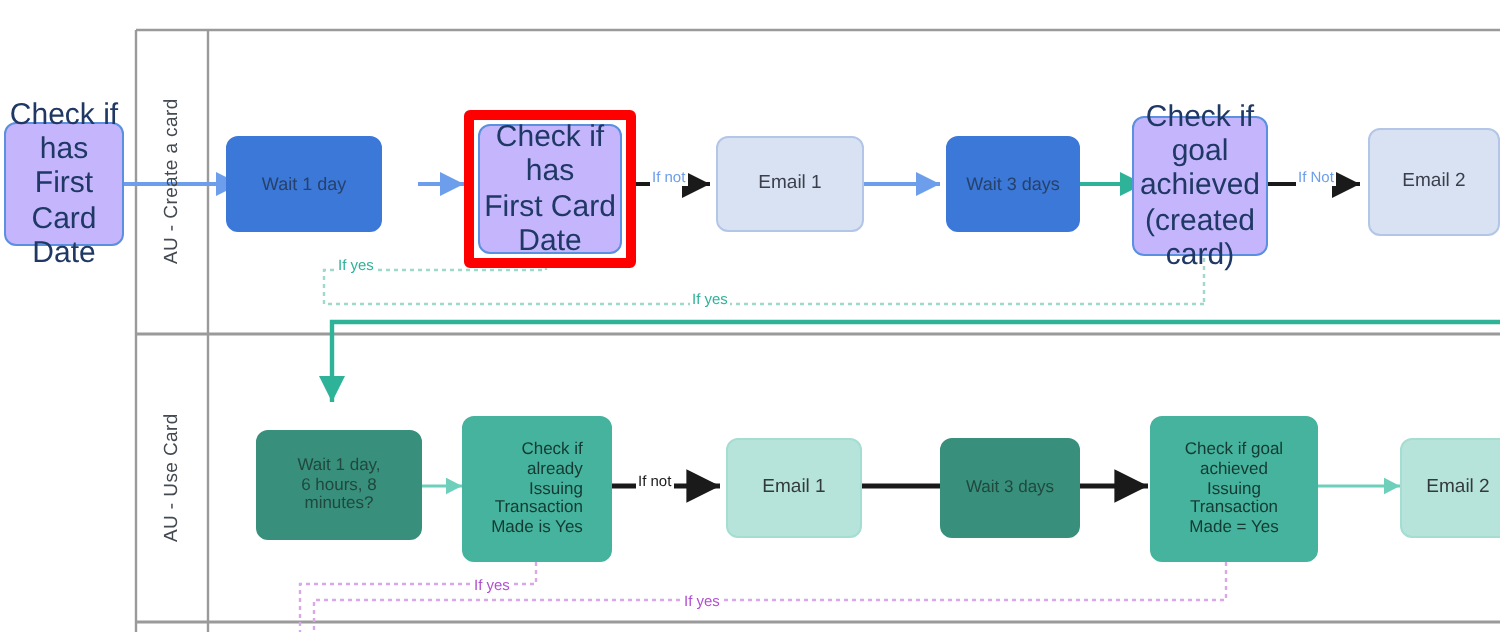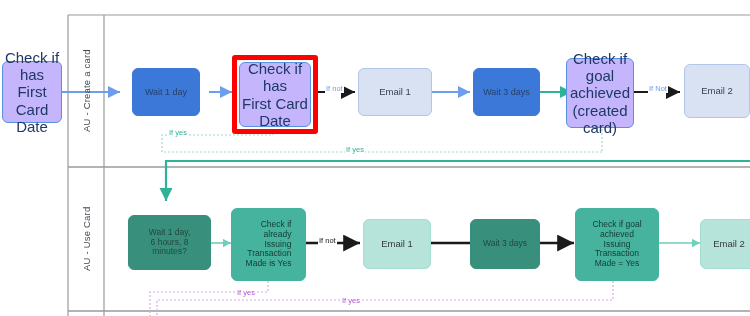--- a/index.html
+++ b/index.html
@@ -169,21 +169,21 @@
 
   <div class="lane-label" style="left:68px; top:15px; width:36px; height:152px;">AU - Create a card</div>
   <div class="lane-label" style="left:68px; top:167px; width:36px; height:144px;">AU - Use Card</div>
 
   <div class="highlight-ring" style="left:232px; top:55px; width:86px; height:79px;"></div>
 
   <div class="node node-blue-mid" style="left:2px; top:61px; width:60px; height:62px;">Check if  has
 First Card
 Date</div>
 
-  <div class="node node-blue-strong" style="left:132px; top:68px; width:68px; height:48px;">Wait 1 day</div>
+  <div class="node node-blue-strong" style="left:113px; top:68px; width:78px; height:48px;">Wait 1 day</div>
 
   <div class="node node-blue-mid" style="left:239px; top:62px; width:72px; height:65px;">Check if  has
 First Card
 Date</div>
 
   <div class="node node-blue-light" style="left:358px; top:68px; width:74px; height:48px;">Email 1</div>
 
   <div class="node node-blue-strong" style="left:473px; top:68px; width:67px; height:48px;">Wait 3 days</div>
 
   <div class="node node-blue-mid" style="left:566px; top:58px; width:68px; height:70px;">Check if goal

